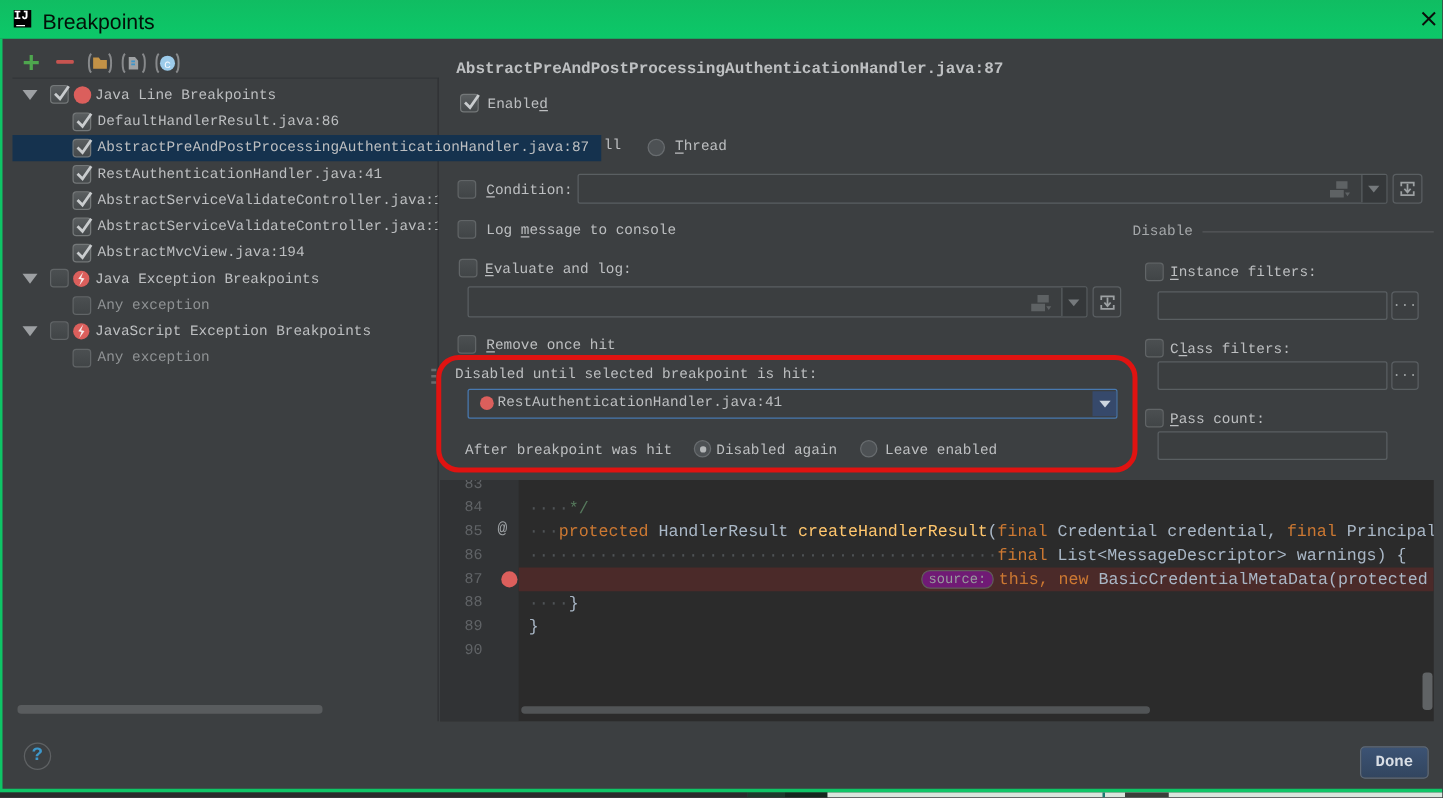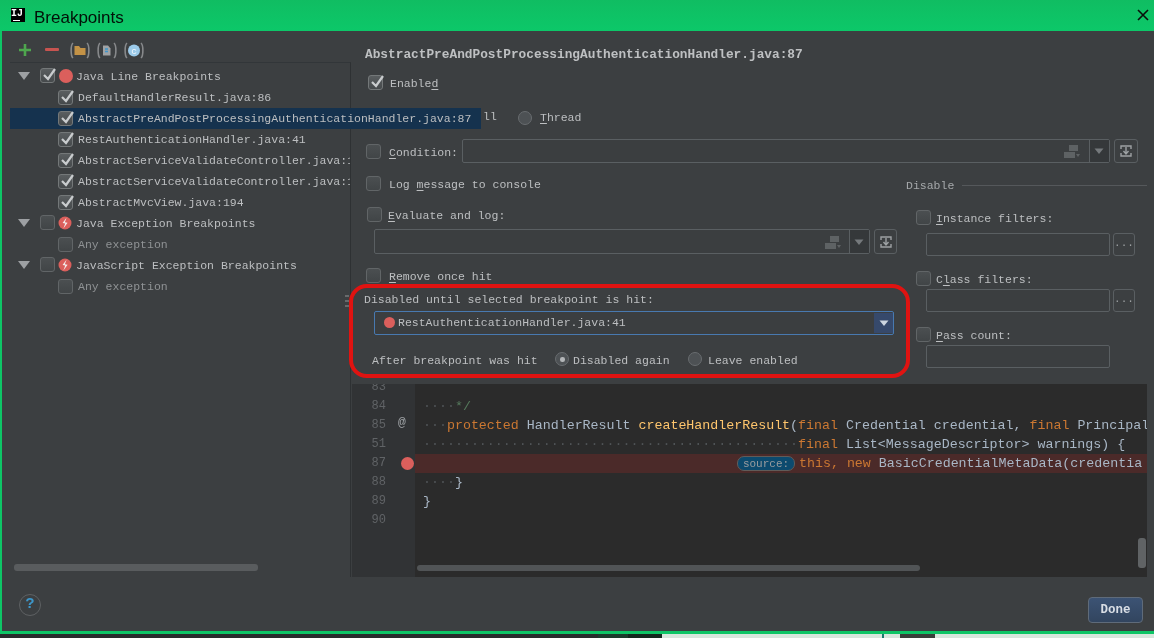--- a/index.html
+++ b/index.html
@@ -265,34 +265,34 @@
 </div>
 
 <div class="abs" id="editor">
   <div id="gutter"></div>
 
   <div class="abs" style="left:63px;top:70px;width:732px;height:19px;background:#4b2a29"></div>
 
   <div class="lnum" style="left:0;top:-4px">83</div>
   <div class="lnum" style="left:0;top:15px">84</div>
   <div class="lnum" style="left:0;top:34px">85</div>
-  <div class="lnum" style="left:0;top:53px">51</div>
+  <div class="lnum" style="left:0;top:53px">86</div>
   <div class="lnum" style="left:0;top:72px">87</div>
   <div class="lnum" style="left:0;top:91px">88</div>
   <div class="lnum" style="left:0;top:110px">89</div>
   <div class="lnum" style="left:0;top:129px">90</div>
   <div class="abs" style="left:46px;top:31px;font-size:13px;color:#9fa3a6">@</div>
   <div class="abs" style="left:49px;top:73px;width:13px;height:13px;border-radius:50%;background:#db5f5c"></div>
 
   <div class="cl" style="left:71px;top:13px"><span class="w">····</span><span class="cmt">*/</span></div>
   <div class="cl" style="left:71px;top:32px"><span class="w">···</span><span class="k">protected</span><span class="t"> HandlerResult </span><span class="m">createHandlerResult</span><span class="t">(</span><span class="k">final</span><span class="t"> Credential credential, </span><span class="k">final</span><span class="t"> Principal princ</span></div>
   <div class="cl" style="left:71px;top:51px"><span class="w">···············································</span><span class="k">final</span><span class="t"> List&lt;MessageDescriptor&gt; warnings) {</span></div>
-  <div class="abs" style="left:385px;top:72px;width:58px;height:15px;background:#0c4a6e;border:1px solid #605c59;border-radius:7px;
+  <div class="abs" style="left:385px;top:72px;width:58px;height:15px;background:#701a75;border:1px solid #605c59;border-radius:7px;
        font-size:11px;color:#989b9e;text-align:center;line-height:14px">source:</div>
-  <div class="cl" style="left:447px;top:70px"><span class="k">this,</span><span class="t"> </span><span class="k">new</span><span class="t"> BasicCredentialMetaData(credentia</span></div>
+  <div class="cl" style="left:447px;top:70px"><span class="k">this,</span><span class="t"> </span><span class="k">new</span><span class="t"> BasicCredentialMetaData(protected</span></div>
   <div class="cl" style="left:71px;top:89px"><span class="w">····</span><span class="t">}</span></div>
   <div class="cl" style="left:71px;top:108px"><span class="t">}</span></div>
 
   <div class="abs" style="left:65px;top:181px;width:503px;height:6px;background:#515456;border-radius:3px"></div>
   <div class="abs" style="left:786px;top:154px;width:8px;height:30px;background:#606365;border-radius:3px"></div>
 </div>
 
 <div class="abs" style="left:19px;top:594px;width:22px;height:22px;border:1.5px solid #5e6163;border-radius:50%;
      text-align:center;font:bold 15px 'Liberation Mono';color:#3d97ca;line-height:19px;">?</div>
 <div class="abs" style="left:1088px;top:597px;width:55px;height:26px;border:1px solid #5f6b7a;border-radius:4px;

